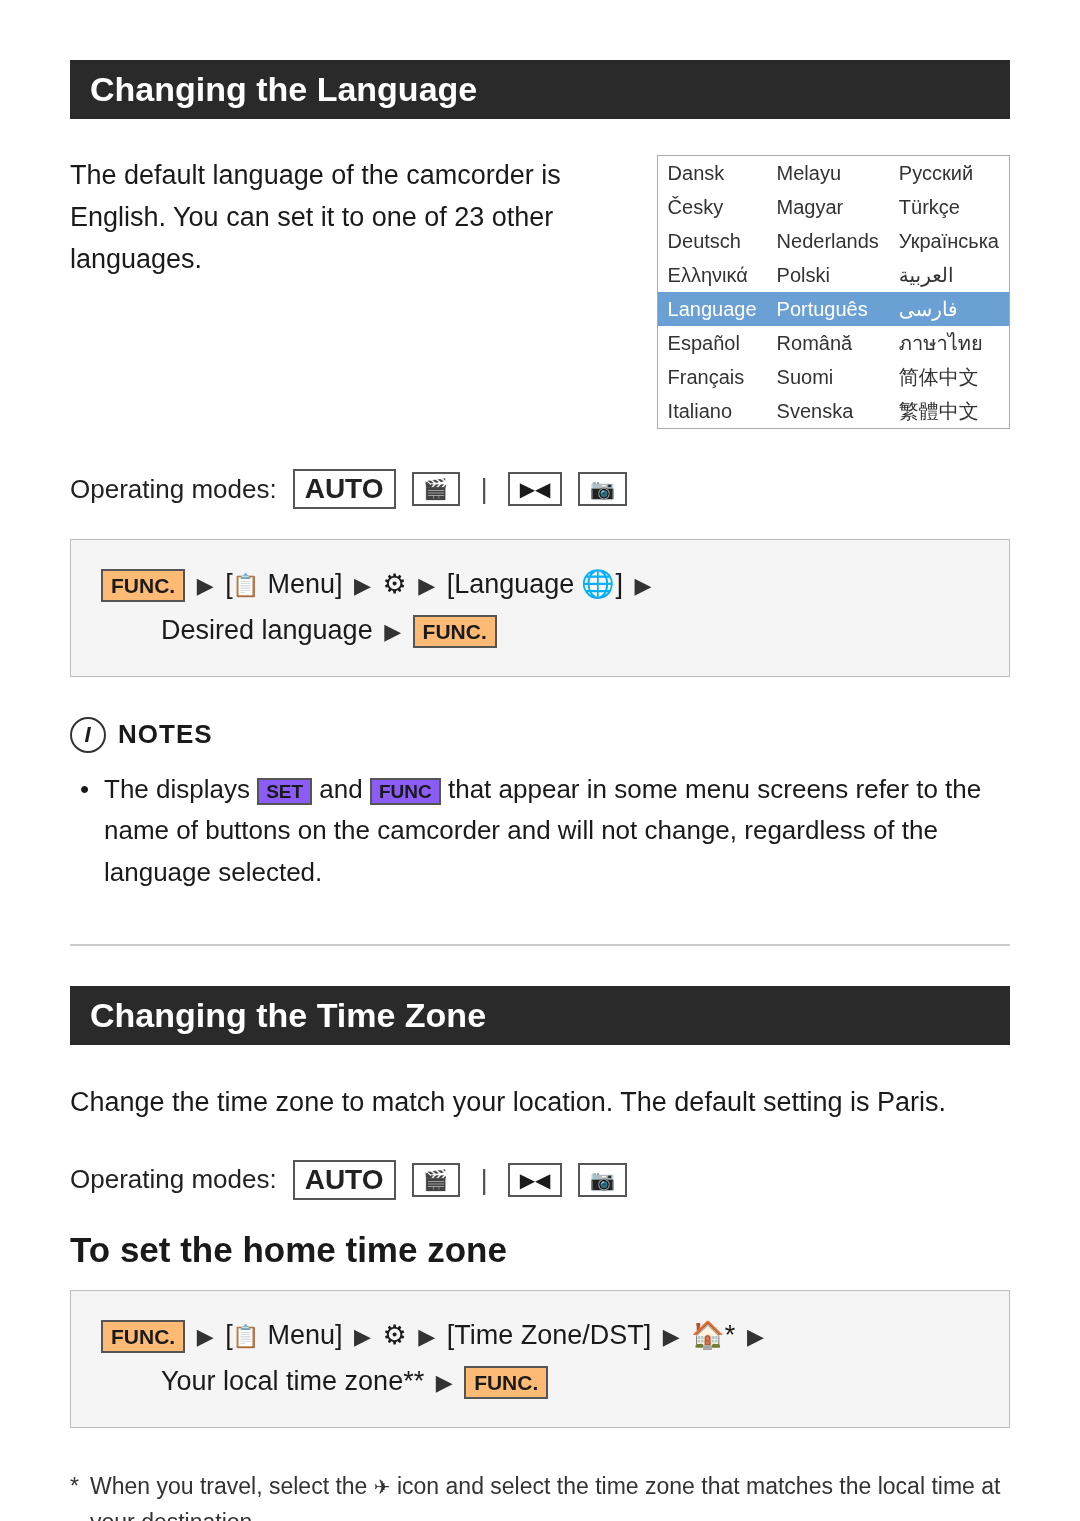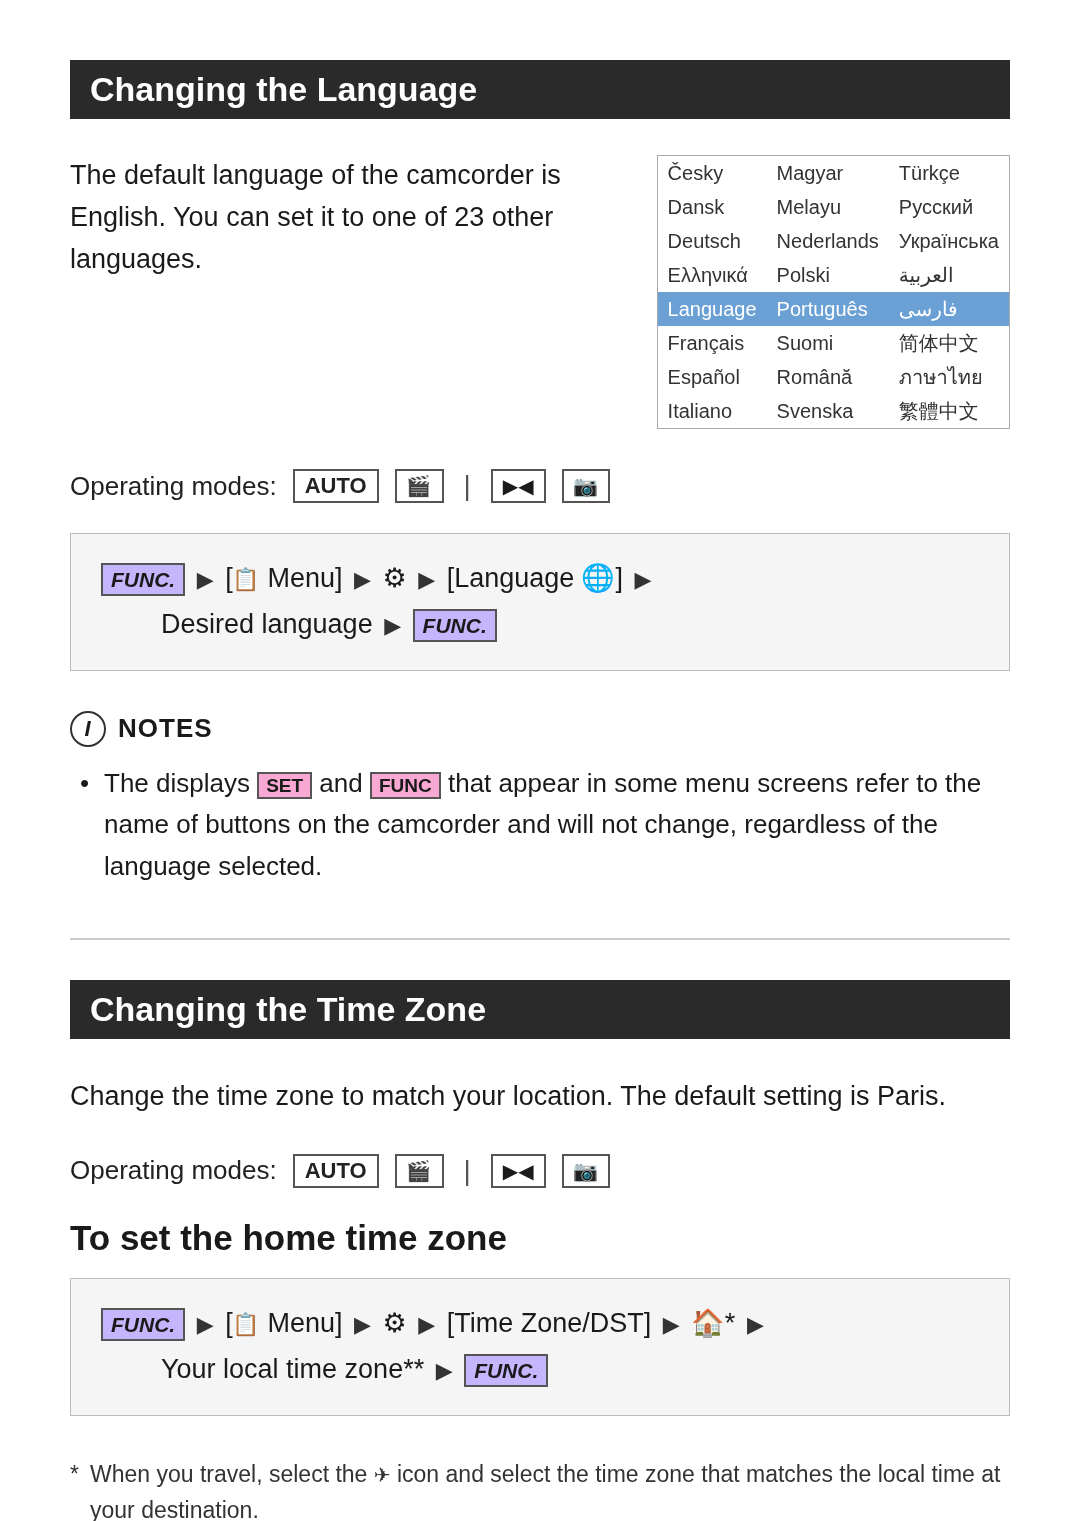--- a/index.html
+++ b/index.html
@@ -73,21 +73,21 @@
     }
 
     .mode-label {
       font-size: 26px;
       color: #222;
     }
 
     .badge-auto {
       border: 2px solid #555;
       padding: 2px 10px;
-      font-size: 22px;
+      font-size: 28px;
       font-weight: bold;
       color: #222;
       background: #fff;
     }
 
     .mode-icon {
       border: 2px solid #555;
       padding: 3px 10px;
       font-size: 20px;
       background: #fff;
@@ -110,23 +110,22 @@
       margin-bottom: 40px;
       font-size: 27px;
       line-height: 1.7;
     }
 
     .func-badge {
       border: 2px solid #555;
       padding: 3px 8px;
       font-size: 21px;
       font-weight: bold;
-      background: #c4b5fd;
+      background: #fdba74;
       display: inline;
-      font-style: italic;
     }
 
     .arrow {
       font-size: 22px;
       color: #333;
       margin: 0 4px;
     }
 
     .menu-icon {
       font-size: 22px;
@@ -179,21 +178,21 @@
       position: absolute;
       left: 0;
       font-size: 26px;
     }
 
     .inline-badge {
       border: 2px solid #555;
       padding: 1px 7px;
       font-size: 19px;
       font-weight: bold;
-      background: #f9a8d4;
+      background: #8b5cf6;
       display: inline;
     }
 
     
     .sub-heading {
       font-size: 35px;
       font-weight: bold;
       margin-bottom: 20px;
       margin-top: 20px;
     }
@@ -233,53 +232,53 @@
 <div>
 
   <div class="section-heading">Changing the Language</div>
 
   <div class="lang-content">
     <div class="lang-text">The default language of the camcorder is English. You can set it to one of 23 other languages.</div>
     <div class="lang-table">
       <table>
         <tbody>
             <tr>
+          <td>Dansk</td>
+              <td>Melayu</td>
+              <td>Русский</td>
+        </tr>
+        <tr>
           <td>Česky</td>
               <td>Magyar</td>
               <td>Türkçe</td>
-        </tr>
-        <tr>
-          <td>Dansk</td>
-              <td>Melayu</td>
-              <td>Русский</td>
         </tr>
         <tr>
           <td>Deutsch</td>
               <td>Nederlands</td>
               <td>Українська</td>
         </tr>
         <tr>
           <td>Ελληνικά</td>
               <td>Polski</td>
               <td>العربية</td>
         </tr>
         <tr class="highlighted">
           <td>Language</td>
               <td>Português</td>
               <td>فارسی</td>
         </tr>
         <tr>
+          <td>Español</td>
+              <td>Română</td>
+              <td>ภาษาไทย</td>
+        </tr>
+        <tr>
           <td>Français</td>
               <td>Suomi</td>
               <td>简体中文</td>
-        </tr>
-        <tr>
-          <td>Español</td>
-              <td>Română</td>
-              <td>ภาษาไทย</td>
         </tr>
         <tr>
           <td>Italiano</td>
               <td>Svenska</td>
               <td>繁體中文</td>
         </tr>
       </tbody>
         </table>
     </div>
   </div>

